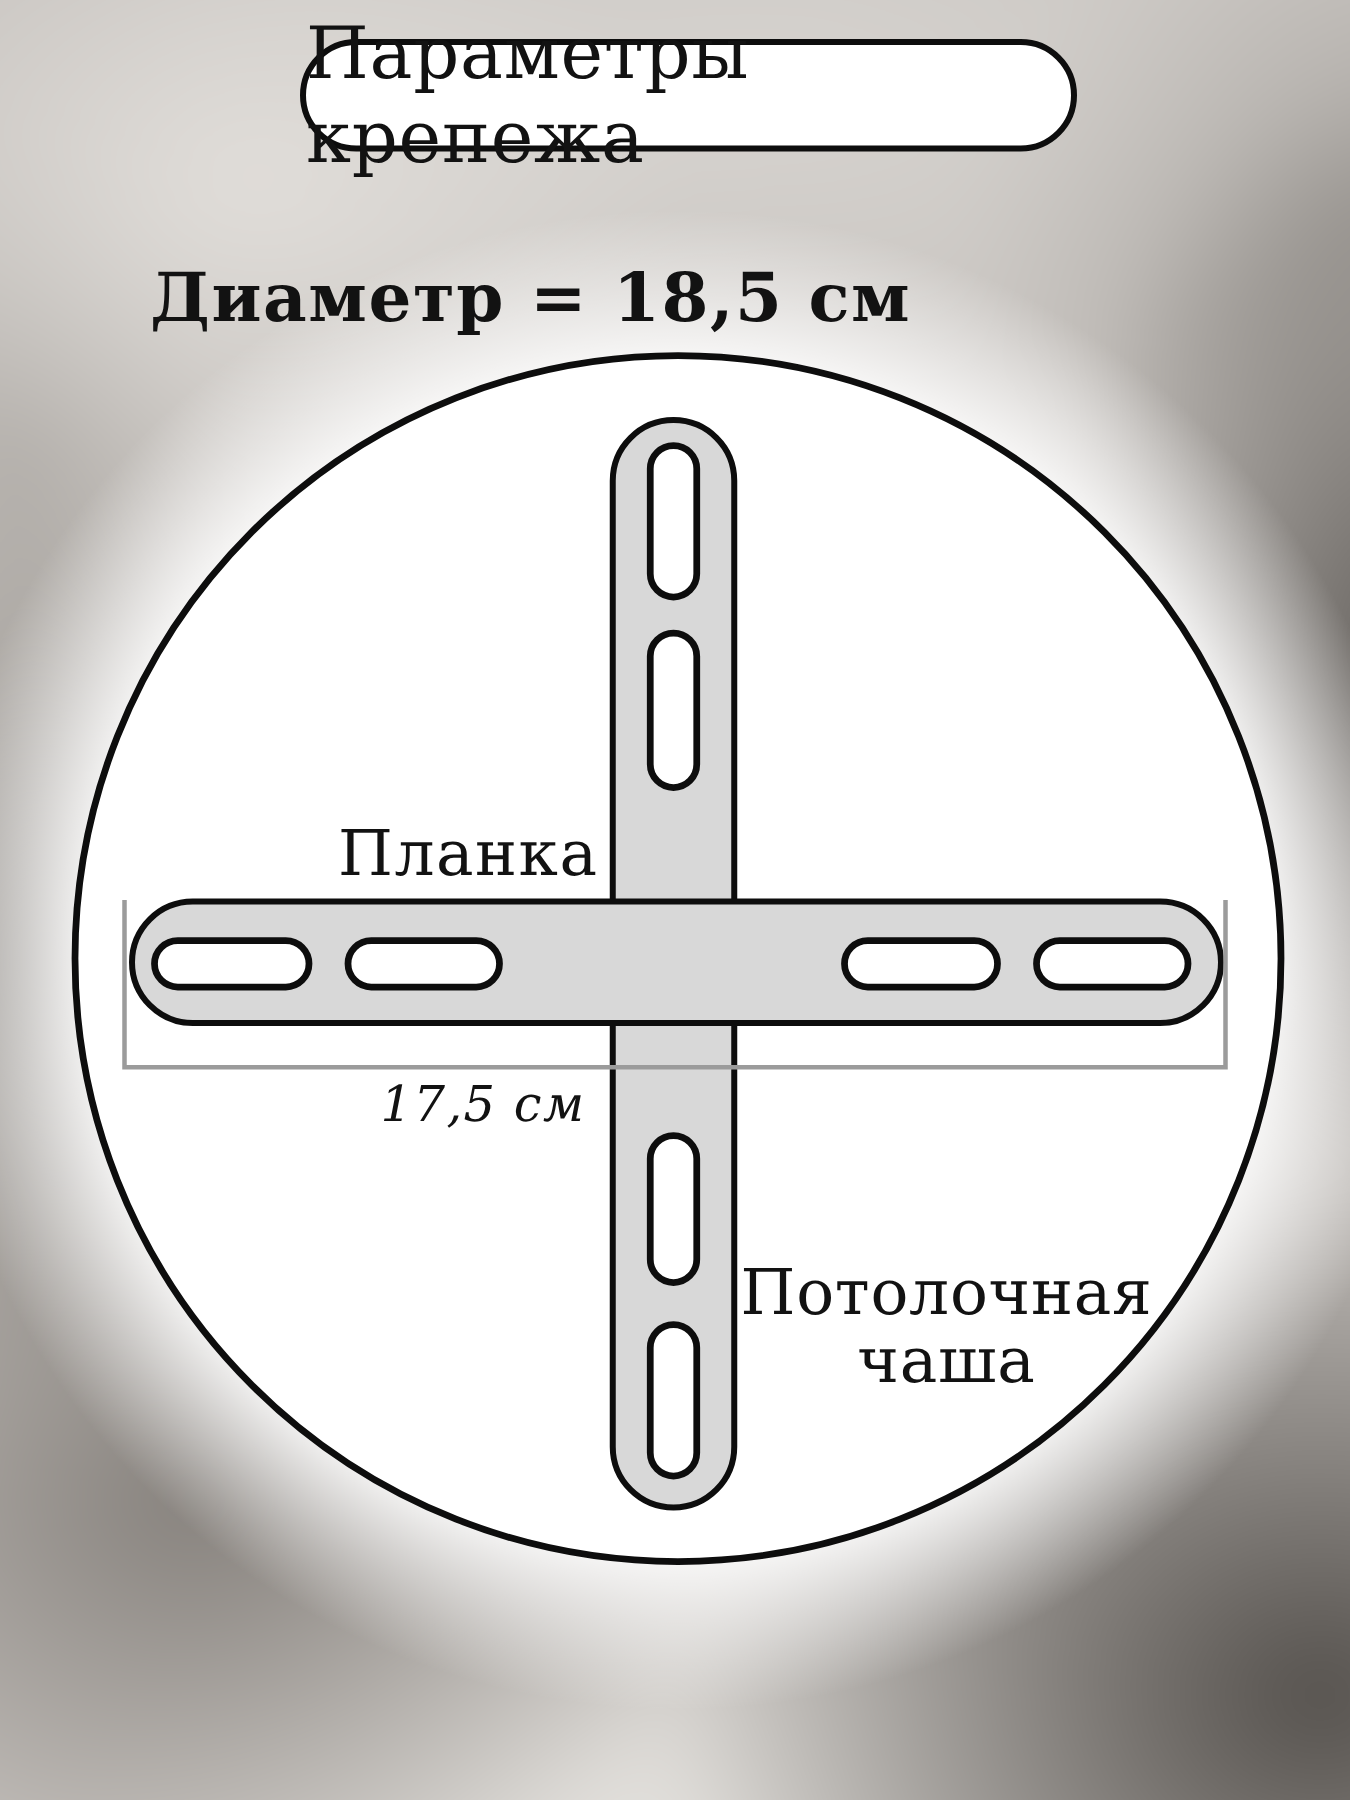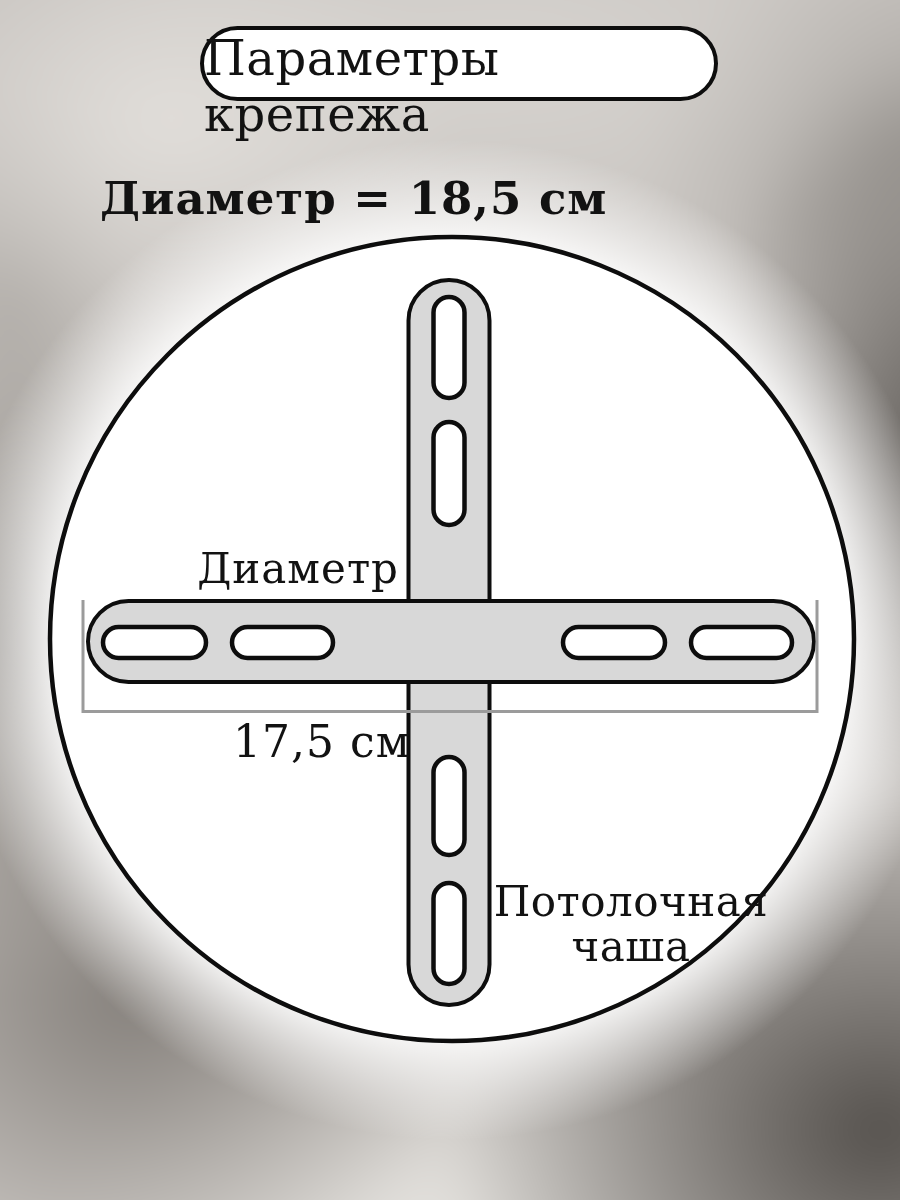--- a/index.html
+++ b/index.html
@@ -31,31 +31,31 @@
   svg.diagram{position:absolute;left:0;top:0;z-index:2;}
   .label{
     position:absolute;z-index:3;color:#121212;
     -webkit-font-smoothing:antialiased;
   }
   .title-badge{
     position:absolute;z-index:3;
     left:200px;top:26px;width:518px;height:75px;
     box-sizing:border-box;border:4.5px solid #0d0d0d;border-radius:42px;
     background:#ffffff;
-    display:flex;align-items:flex-start;justify-content:center;
+    display:flex;align-items:center;justify-content:center;
     font-size:48px;letter-spacing:.5px;color:#121212;
   }
   .diameter-label{left:100px;top:172px;width:700px;text-align:left;
     font-size:45px;font-weight:bold;letter-spacing:1px;}
   .plank-label{left:99px;top:544px;width:300px;text-align:right;
     font-size:42px;letter-spacing:1px;}
   .plank-length-label{left:172px;top:716px;width:300px;text-align:center;
-    font-size:44px;letter-spacing:1px;}
+    font-size:33px;letter-spacing:1px;font-style:italic;}
   .ceiling-cup-label{left:481px;top:840px;width:300px;text-align:center;
-    font-size:42px;line-height:1.06;letter-spacing:.5px;margin-top:40px;}
+    font-size:42px;line-height:1.06;letter-spacing:.5px;}
 </style>
 </head>
 <body>
 
 <div class="photo-bg"></div>
 <div class="halo"></div>
 
 <svg class="diagram" width="900" height="1200" viewBox="0 0 900 1200">
 
   <circle cx="452" cy="639" r="402" fill="#ffffff" stroke="#0d0d0d" stroke-width="4.5"></circle>
@@ -74,17 +74,17 @@
 
   <path d="M 83 600 L 83 713 M 83 711.5 L 817 711.5 M 817 600 L 817 713" fill="none" stroke="#9b9b9b" stroke-width="3"></path>
 </svg>
 
 <div class="title-badge">
   <span>Параметры крепежа</span>
 </div>
 
 <div class="label diameter-label">Диаметр = 18,5 см</div>
 
-<div class="label plank-label">Диаметр</div>
+<div class="label plank-label">Планка</div>
 
 <div class="label plank-length-label">17,5 см</div>
 
 <div class="label ceiling-cup-label">Потолочная чаша</div>
 
 </body></html>

